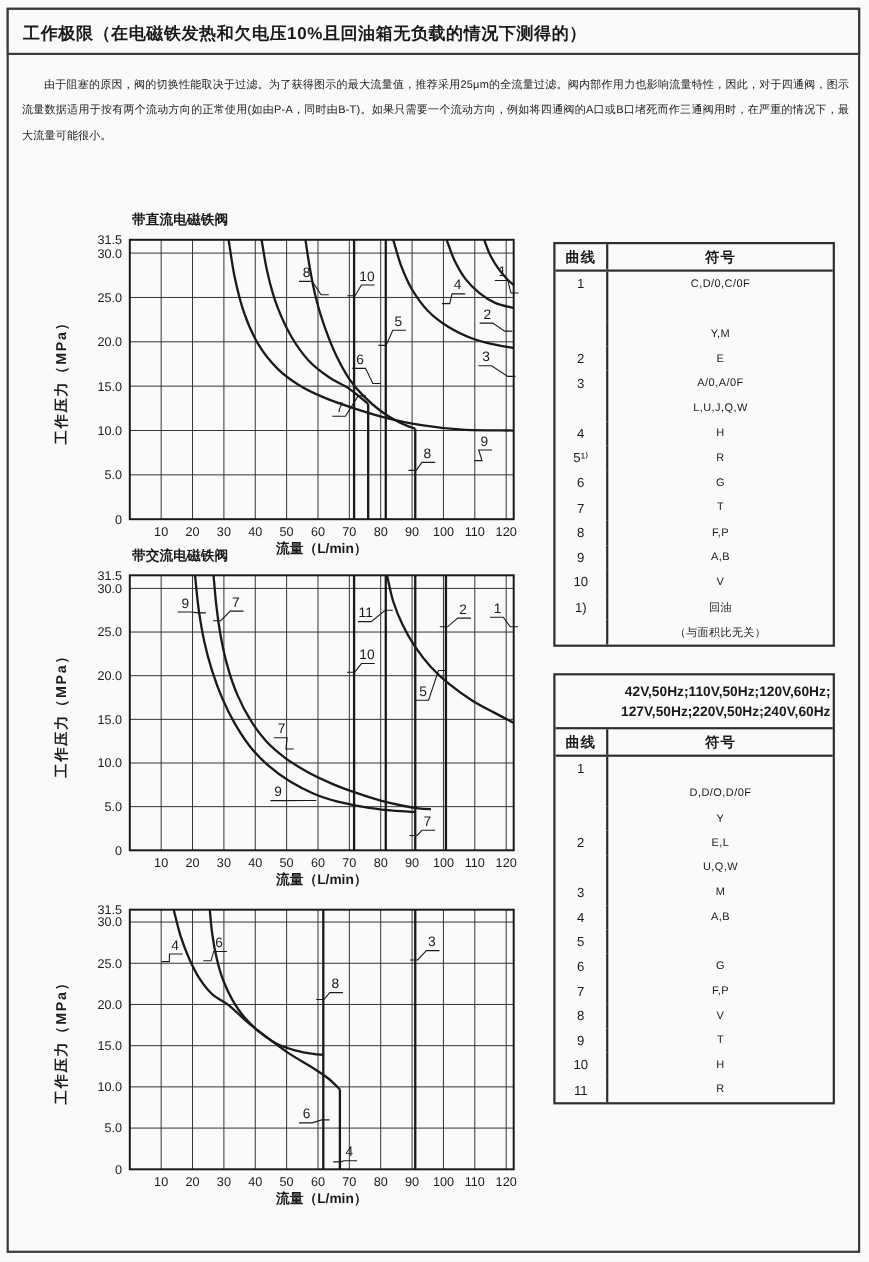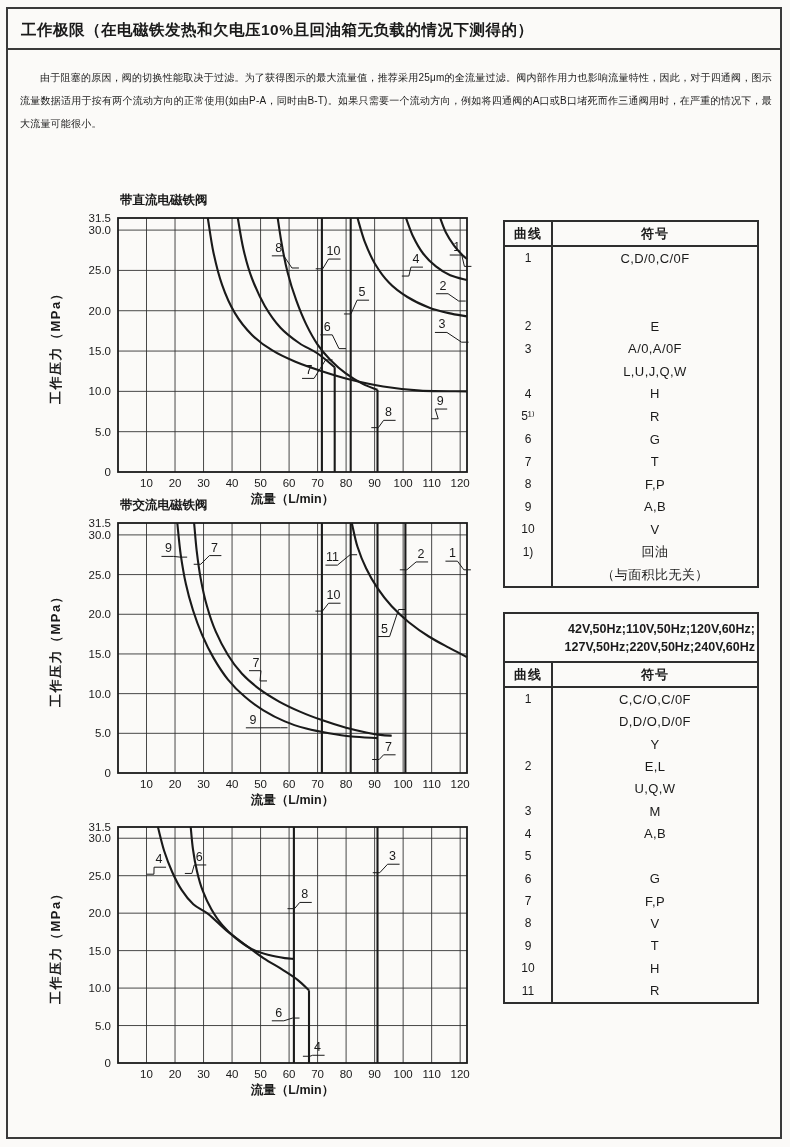--- a/index.html
+++ b/index.html
@@ -14,21 +14,21 @@
   #chart0{top:188px;} #chart1{top:493px;} #chart2{top:810px;}
   .tbl{position:absolute;border:2px solid #2e2e2e;box-sizing:border-box;display:flex;flex-direction:column;background:transparent;}
   #table0{left:503px;top:220px;width:256px;height:368px;}
   #table1{left:503px;top:612px;width:256px;height:392px;}
   .tbl-volt{border-bottom:2px solid #2e2e2e;text-align:right;font-weight:bold;font-size:12.5px;
             line-height:18px;padding:6px 2px 5px;}
   .tbl-head{display:flex;border-bottom:2px solid #2e2e2e;font-weight:bold;height:23px;flex:none;}
   .tbl-row{display:flex;flex:1;min-height:0;}
   .cell-curve{width:46px;border-right:2px solid #2e2e2e;display:flex;align-items:center;justify-content:center;
               font-size:12px;flex:none;}
-  .cell-sym{flex:1;display:flex;align-items:center;justify-content:center;font-size:13px;letter-spacing:.4px;}
+  .cell-sym{flex:1;display:flex;align-items:center;justify-content:center;font-size:10px;letter-spacing:.4px;}
   .tbl-head .cell-curve,.tbl-head .cell-sym{font-size:13px;letter-spacing:1px;}
 </style>
 </head>
 <body>
 
 <div class="page">
   <div class="frame"></div>
   <div class="title-box">
     <div class="page-title">工作极限（在电磁铁发热和欠电压10%且回油箱无负载的情况下测得的）</div>
   </div>
@@ -255,20 +255,21 @@
       </div>
       <div class="tbl-row">
         <div class="cell-curve">1</div>
         <div class="cell-sym">C,D/0,C/0F</div>
       </div>
       <div class="tbl-row">
         <div class="cell-curve"></div>
       </div>
       <div class="tbl-row">
         <div class="cell-curve"></div>
+        <div class="cell-sym">Y,M</div>
       </div>
       <div class="tbl-row">
         <div class="cell-curve">2</div>
         <div class="cell-sym">E</div>
       </div>
       <div class="tbl-row">
         <div class="cell-curve">3</div>
         <div class="cell-sym">A/0,A/0F</div>
       </div>
       <div class="tbl-row">
@@ -316,21 +317,20 @@
       <div class="tbl-volt">
         <div>42V,50Hz;110V,50Hz;120V,60Hz;</div>
         <div>127V,50Hz;220V,50Hz;240V,60Hz</div>
       </div>
       <div class="tbl-head">
         <div class="cell-curve">曲线</div>
         <div class="cell-sym">符号</div>
       </div>
       <div class="tbl-row">
         <div class="cell-curve">1</div>
-        <div class="cell-sym">C,C/O,C/0F</div>
       </div>
       <div class="tbl-row">
         <div class="cell-curve"></div>
         <div class="cell-sym">D,D/O,D/0F</div>
       </div>
       <div class="tbl-row">
         <div class="cell-curve"></div>
         <div class="cell-sym">Y</div>
       </div>
       <div class="tbl-row">

